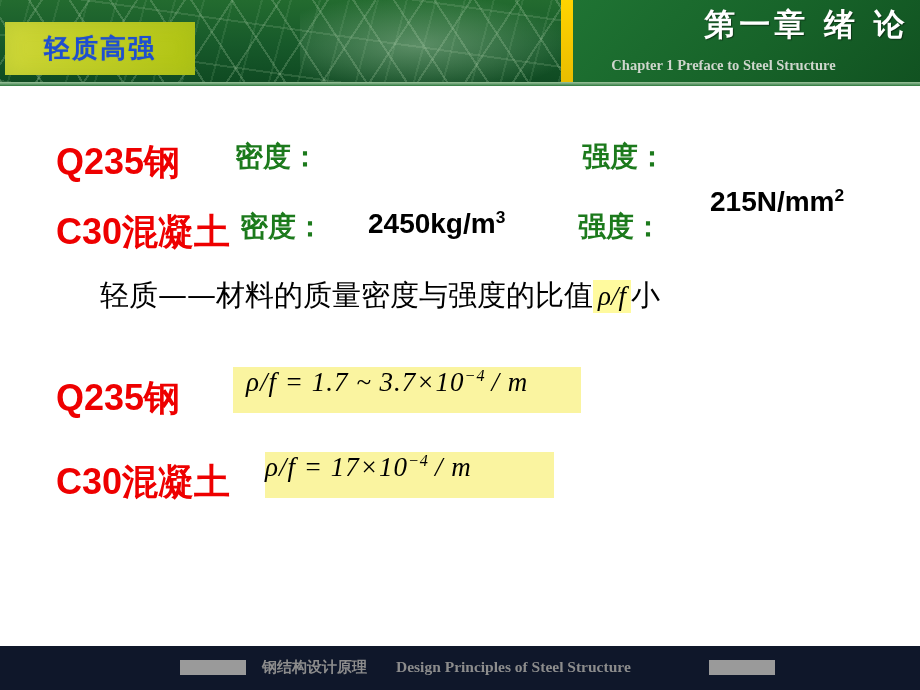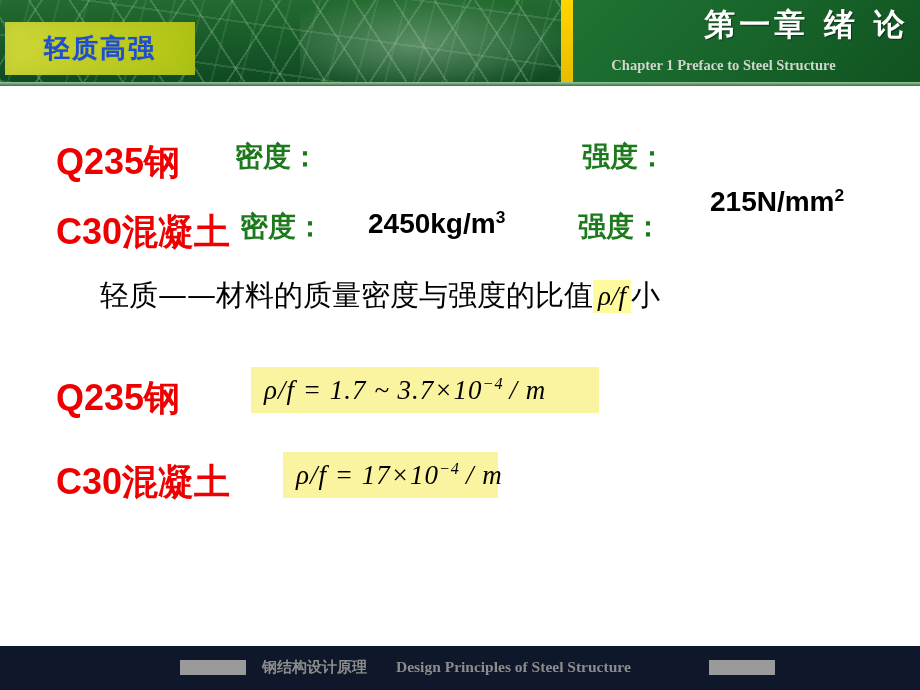--- a/index.html
+++ b/index.html
@@ -180,23 +180,21 @@
 
   
   .formula-box {
     position: absolute;
     background: #faf4a0;
     font-family: "Liberation Serif", "DejaVu Serif", serif;
     font-style: italic;
     color: #000;
     white-space: nowrap;
     display: flex;
-    align-items: center;
     box-sizing: border-box;
-    margin-left: 18px;
   }
   .formula-box .eqtxt {
     font-size: 27px;
     letter-spacing: 1px;
   }
   .formula-box sup {
     font-size: 0.6em;
     vertical-align: super;
     line-height: 0;
     font-style: italic;
@@ -289,21 +287,21 @@
   <div class="spec-row" style="left:56px; top:288px;">
     <span class="mat-name">Q235钢</span>
   </div>
   <div class="formula-box" style="left:233px; top:281px; width:348px; height:46px; padding-left:13px;">
     <span class="eqtxt"><span>ρ/f = 1.7 ~ 3.7×10</span><sup>−4</sup><span style="padding-left:6px;">/ m</span></span>
   </div>
 
   <div class="spec-row" style="left:56px; top:372px;">
     <span class="mat-name">C30混凝土</span>
   </div>
-  <div class="formula-box" style="left:265px; top:366px; width:215px; height:46px; padding-left:13px;">
+  <div class="formula-box" style="left:265px; top:366px; width:289px; height:46px; ">
     <span class="eqtxt"><span>ρ/f = 17×10</span><sup>−4</sup><span style="padding-left:6px;">/ m</span></span>
   </div>
 
 </div>
 
 <div id="footer">
   <div class="footer-bar" id="footer-bar-left"></div>
   <div class="footer-bar" id="footer-bar-right"></div>
   <div id="footer-cn">钢结构设计原理</div>
   <div id="footer-en">Design Principles of Steel Structure</div>

